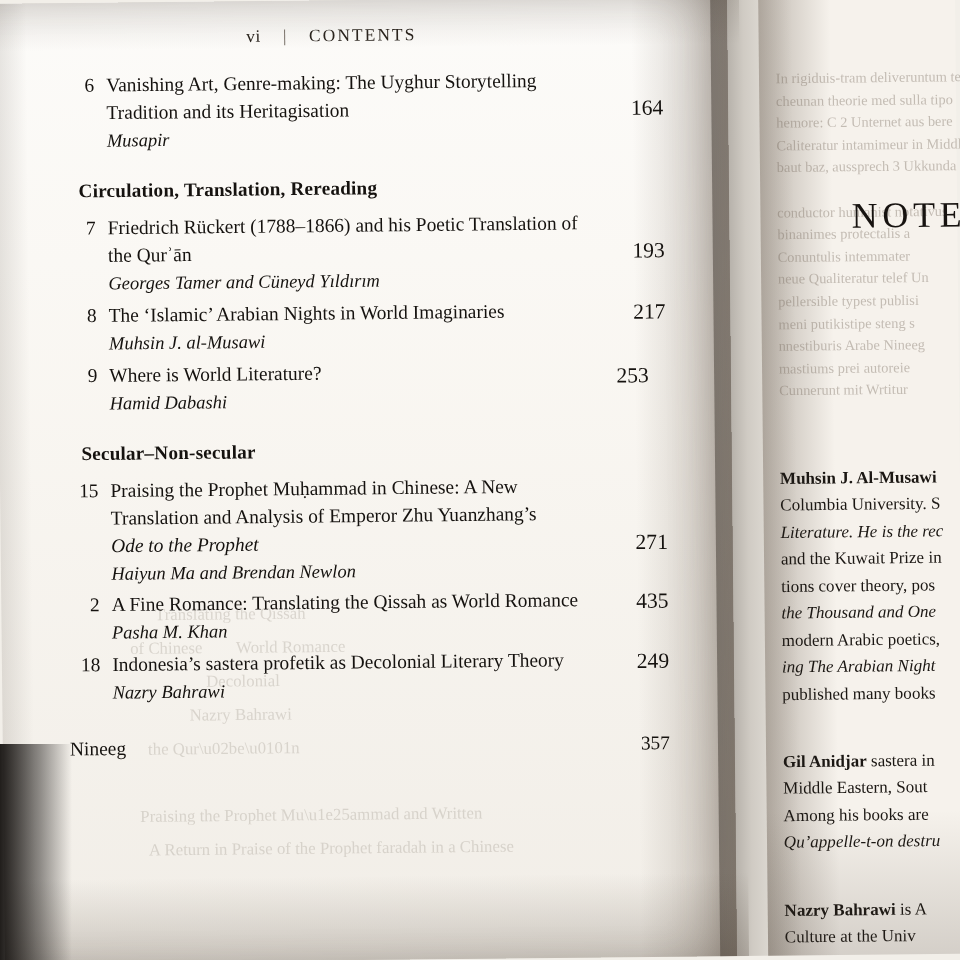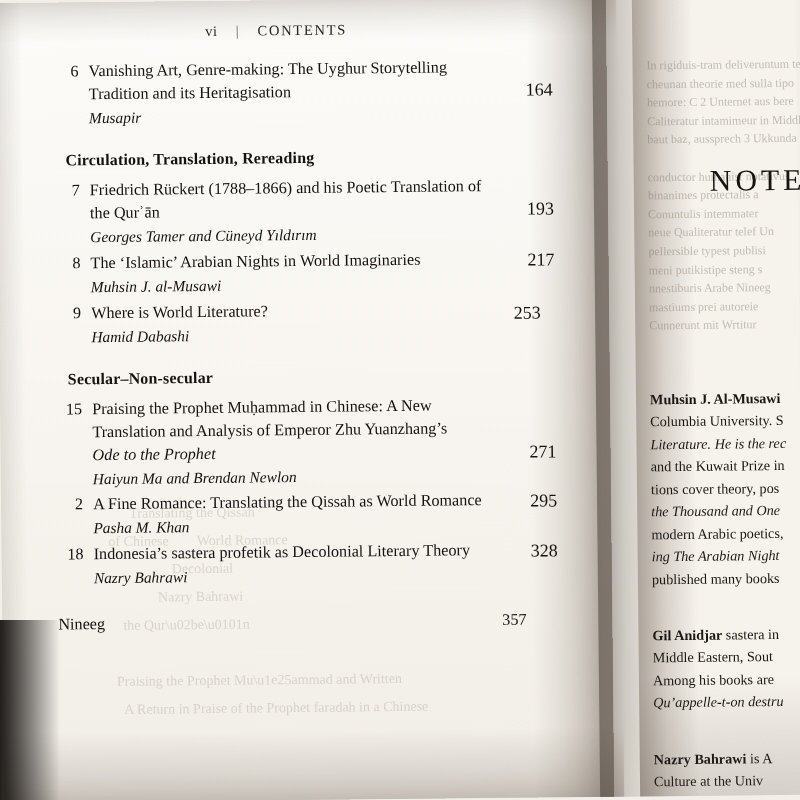--- a/index.html
+++ b/index.html
@@ -165,21 +165,21 @@
   .index-row {
     position: relative;
     margin-top: 26px;
     padding-left: 0px;
     font-size: 16.2px;
   }
   .index-row .page-num {
     position: absolute;
     right: 0;
     width: 56px;
-    text-align: left;
+    text-align: right;
   }
 
   
   .skew {
     position: absolute;
     left: 0; top: 0;
     width: 800px; height: 800px;
     transform: rotate(-0.6deg);
     transform-origin: 300px 400px;
   }
@@ -299,28 +299,28 @@
           <span class="title">Translation and Analysis of Emperor Zhu Yuanzhang’s</span>
           <span class="title" style="font-style:italic;">Ode to the Prophet</span>
           <span class="author">Haiyun Ma and Brendan Newlon</span>
           <span class="page-num" style="top:46px;">271</span>
         </div>
 
         <div class="entry">
           <span class="num">2</span>
           <span class="title">A Fine Romance: Translating the Qissah as World Romance</span>
           <span class="author">Pasha M. Khan</span>
-          <span class="page-num" style="top:0px;">295</span>
+          <span class="page-num" style="top:0px;">435</span>
         </div>
 
         <div class="entry">
           <span class="num">18</span>
           <span class="title">Indonesia’s sastera profetik as Decolonial Literary Theory</span>
           <span class="author">Nazry Bahrawi</span>
-          <span class="page-num" style="top:0px;">328</span>
+          <span class="page-num" style="top:0px;">249</span>
         </div>
 
         <div class="index-row">
           <span>Nineeg</span>
           <span class="page-num">357</span>
         </div>
 
       </div>
     </div>
 

